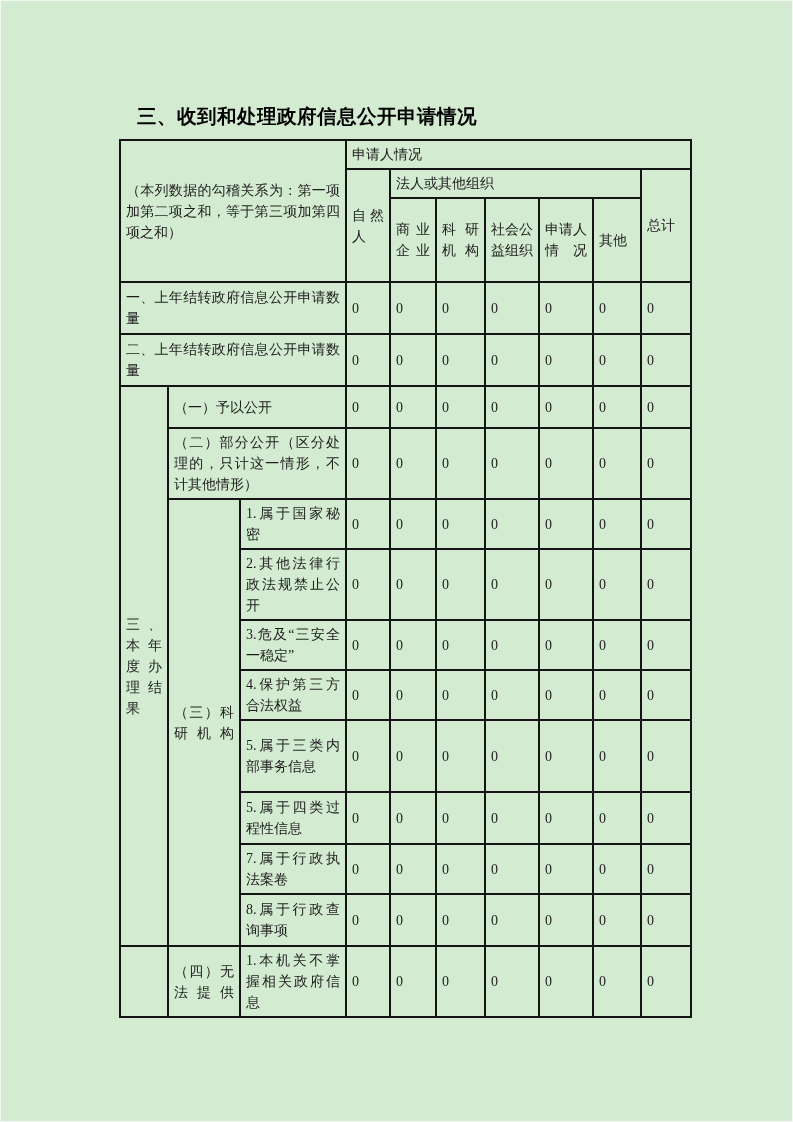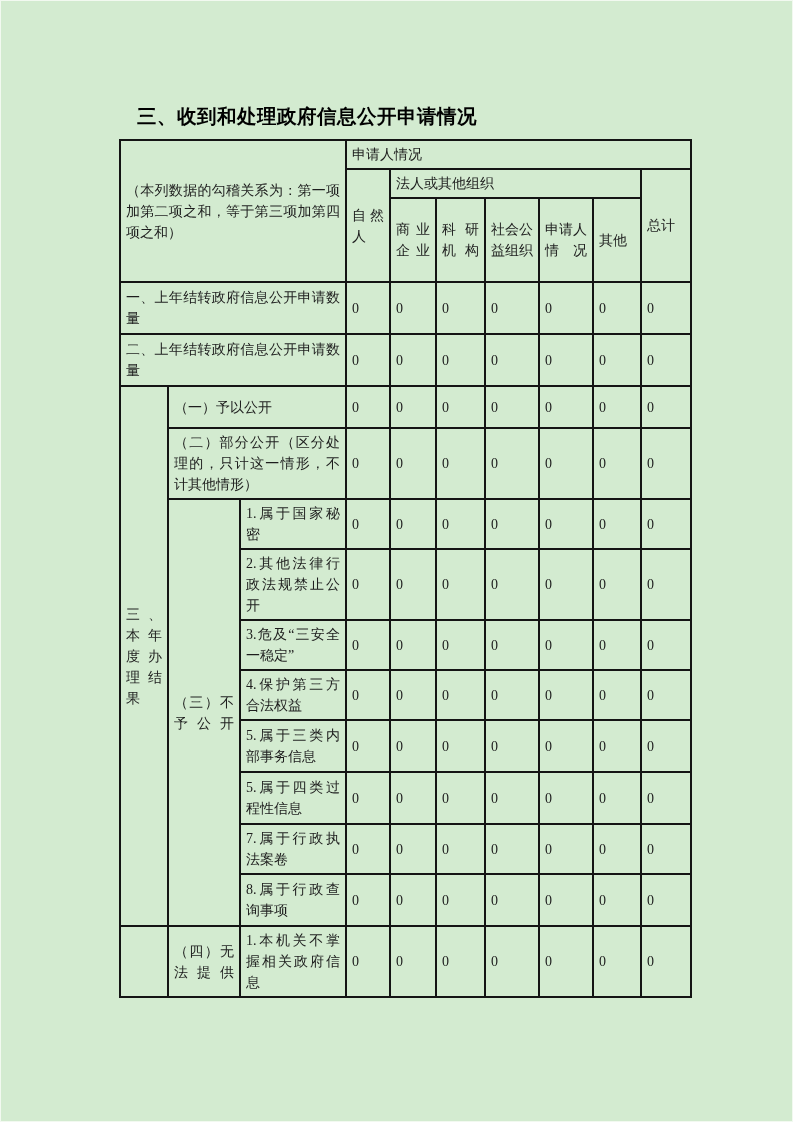--- a/index.html
+++ b/index.html
@@ -124,21 +124,21 @@
       <td class="val">0</td>
       <td class="val">0</td>
       <td class="val">0</td>
       <td class="val">0</td>
       <td class="val">0</td>
       <td class="val">0</td>
       <td class="val">0</td>
     </tr>
 
     <tr style="height:50px">
-      <td rowspan="8" class="spread">（三）不予公开</td>
+      <td rowspan="8" class="spread">（三）科研机构</td>
       <td class="just">1.属于国家秘密</td>
       <td class="val">0</td>
       <td class="val">0</td>
       <td class="val">0</td>
       <td class="val">0</td>
       <td class="val">0</td>
       <td class="val">0</td>
       <td class="val">0</td>
     </tr>
     <tr style="height:70px">
@@ -164,21 +164,21 @@
     <tr style="height:50px">
       <td class="just">4.保护第三方合法权益</td>
       <td class="val">0</td>
       <td class="val">0</td>
       <td class="val">0</td>
       <td class="val">0</td>
       <td class="val">0</td>
       <td class="val">0</td>
       <td class="val">0</td>
     </tr>
-    <tr style="height:52px">
+    <tr style="height:72px">
       <td class="just">5.属于三类内部事务信息</td>
       <td class="val">0</td>
       <td class="val">0</td>
       <td class="val">0</td>
       <td class="val">0</td>
       <td class="val">0</td>
       <td class="val">0</td>
       <td class="val">0</td>
     </tr>
     <tr style="height:52px">

